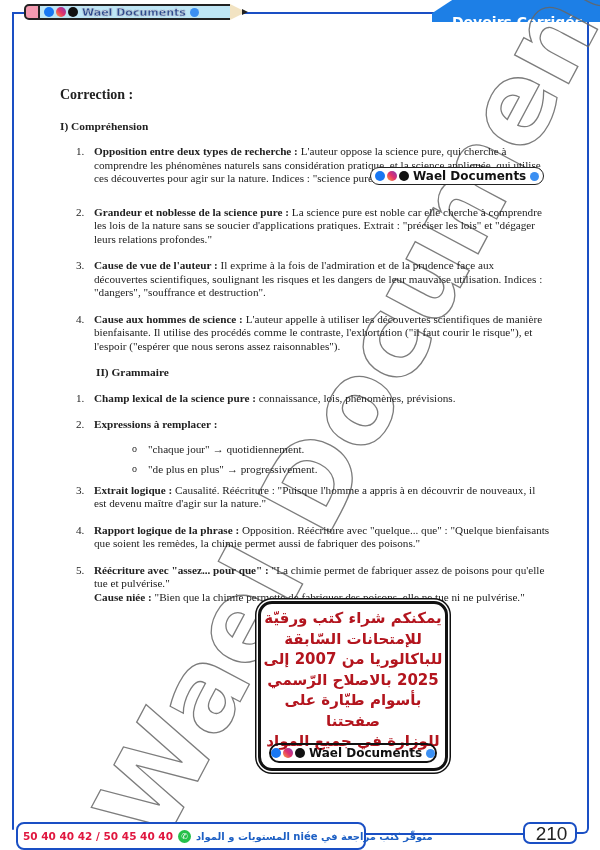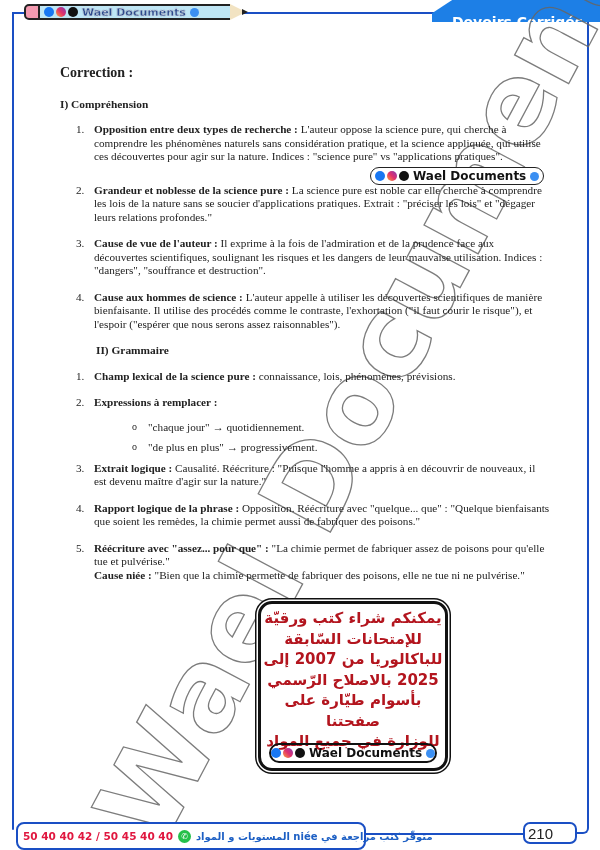--- a/index.html
+++ b/index.html
@@ -26,21 +26,21 @@
     .tt { background: #111; }
     .verified { background: #3b8ff2; width: 9px; height: 9px; }
     .brand-text { font-family: "DejaVu Sans", sans-serif; font-weight: bold; font-size: 11px; color: #2a4b8d; -webkit-text-stroke: 0.3px #fff; text-shadow: 0 0 1px #1a2d5c; margin: 0 2px; white-space: nowrap; }
 
     
     .banner-tr { position: absolute; left: 432px; top: 0; width: 168px; height: 22px; background: #1d7fe6; clip-path: polygon(12% 0, 100% 0, 100% 100%, 0 100%, 0 60%); }
     .banner-tr-text { position: absolute; left: 452px; top: 2px; font-family: "DejaVu Sans", sans-serif; font-weight: bold; font-size: 14px; color: #ffffff; white-space: nowrap; margin-top: 12px; }
 
     
     .content { position: absolute; left: 60px; top: 66px; width: 490px; font-size: 11.2px; line-height: 13.5px; }
-    .h-correction { font-weight: bold; font-size: 14px; margin-bottom: 18px; }
+    .h-correction { font-weight: bold; font-size: 14px; margin-bottom: 18px; margin-top: 22px; }
     .h-section { font-weight: bold; font-size: 11.4px; margin-bottom: 12px; }
     ol { list-style: none; margin-left: 20px; }
     ol li { position: relative; padding-left: 14px; margin-bottom: 13px; }
     .num { position: absolute; left: -4px; top: 0; }
     b { font-weight: bold; }
     .sub { list-style: none; margin: 11px 0 0 38px; }
     .sub li { position: relative; padding-left: 16px; margin-bottom: 7px; }
     .sub li::before { content: "o"; position: absolute; left: 0; top: -1px; font-size: 10px; }
     .sec2 { margin-top: 4px; margin-left: 36px; }
 
@@ -55,21 +55,21 @@
     .adbox { position: absolute; left: 258px; top: 601px; width: 190px; height: 170px; border: 3px solid #111; border-radius: 14px; background: #fff; box-shadow: 0 0 0 1.5px #fff, 0 0 0 3px #111; }
     .ad-text { direction: rtl; text-align: center; font-family: "DejaVu Sans", sans-serif; font-weight: bold; color: #b3151e; font-size: 15px; line-height: 20.5px; padding-top: 4px; }
     .ad-badge { position: absolute; left: 8px; bottom: 5px; width: 168px; height: 20px; border: 2px solid #111; border-radius: 10px; display: flex; align-items: center; justify-content: center; gap: 2px; }
     .ad-badge .brand-text { color: #111; -webkit-text-stroke: 0; text-shadow: none; font-size: 12px; }
 
     
     .footer-pill { position: absolute; left: 16px; top: 822px; width: 350px; height: 23px; border: 2px solid #1a4fc4; border-radius: 8px; background: #fff; display: flex; align-items: center; padding: 12px 5px; gap: 5px; direction: ltr; }
     .footer-phone { font-family: "DejaVu Sans", sans-serif; font-weight: bold; font-size: 10.5px; color: #e0173f; white-space: nowrap; }
     .wa-icon { width: 13px; height: 13px; border-radius: 50%; background: #25c04a; display: inline-flex; align-items: center; justify-content: center; color: #fff; font-size: 8px; flex-shrink: 0; }
     .footer-ar { font-family: "DejaVu Sans", sans-serif; font-weight: bold; font-size: 10px; color: #1c5fc4; direction: rtl; white-space: nowrap; }
-    .page-num-box { position: absolute; left: 523px; top: 822px; width: 54px; height: 22px; border: 2px solid #1a4fc4; border-radius: 7px; background: #fff; font-family: "Liberation Sans", sans-serif; font-size: 15px; line-height: 19px; padding-left: 3px; color: #222; }
+    .page-num-box { position: absolute; left: 523px; top: 822px; width: 54px; height: 22px; border: 2px solid #1a4fc4; border-radius: 7px; background: #fff; font-family: "Liberation Sans", sans-serif; font-size: 19px; line-height: 19px; padding-left: 3px; color: #222; text-align: center; }
   </style>
 </head>
 <body>
 
 <div class="frame-left"></div>
 <div class="frame-top-left"></div>
 <div class="frame-top-mid"></div>
 <div class="frame-right"></div>
 <div class="frame-bottom-mid"></div>
 <div class="frame-bottom-right"></div>

